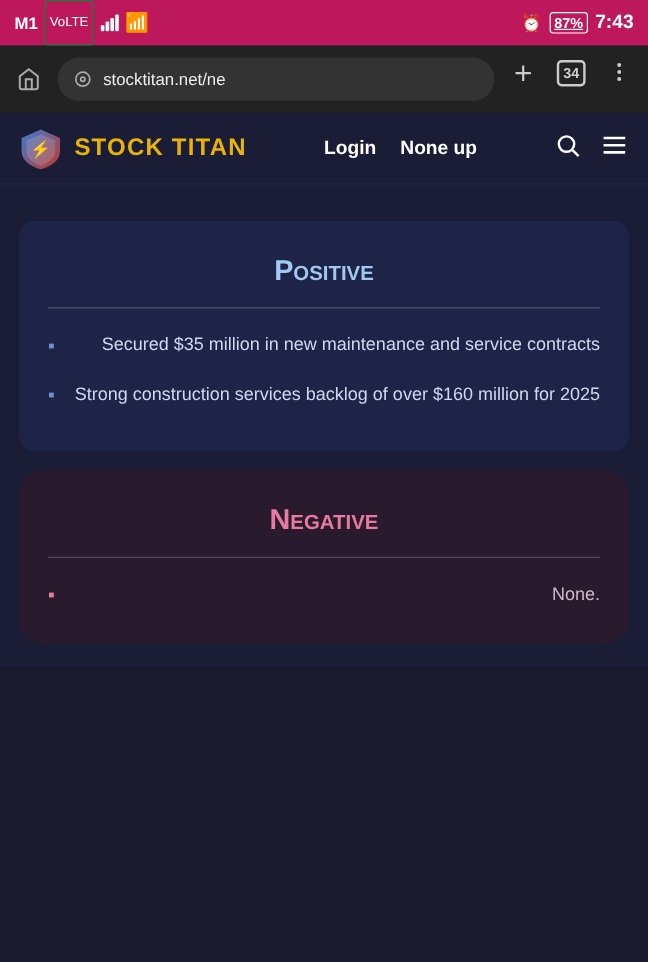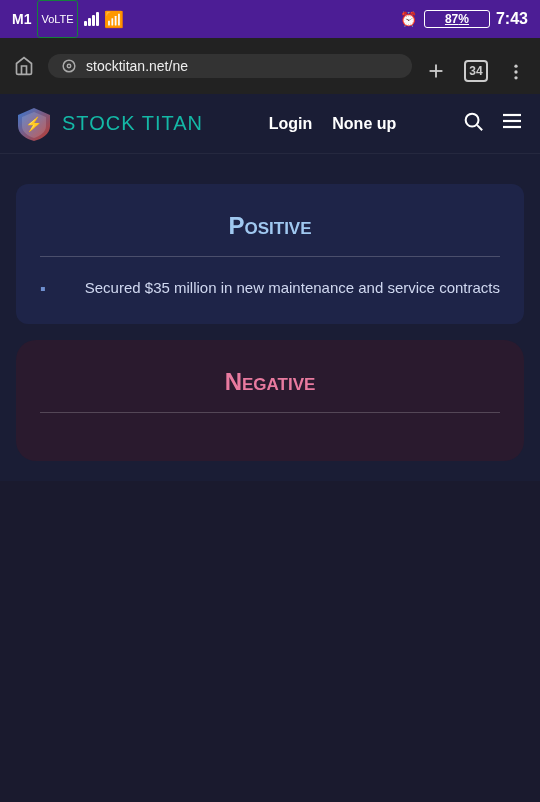--- a/index.html
+++ b/index.html
@@ -8,21 +8,21 @@
     body {
       width: 540px;
       min-height: 802px;
       background: #1a1a2e;
       font-family: -apple-system, BlinkMacSystemFont, 'Segoe UI', Arial, sans-serif;
       overflow-x: hidden;
     }
 
     
     .status-bar {
-      background: #4c1d95;
+      background: #be185d;
       height: 38px;
       display: flex;
       align-items: center;
       justify-content: space-between;
       padding: 0 12px;
       color: #fff;
       font-size: 14px;
       font-weight: 600;
       gap: 44px;
     }
@@ -40,39 +40,39 @@
     }
     .browser-home-btn {
       width: 32px; height: 32px;
       display: flex; align-items: center; justify-content: center;
       color: #aaa; font-size: 20px;
     }
     .browser-url-bar {
       flex: 1;
       background: #333;
       border-radius: 20px;
-      height: 24px;
+      height: 36px;
       display: flex;
       align-items: center;
       padding: 0 12px;
       gap: 8px;
       color: #eee;
       font-size: 14px;
     }
     .browser-url-icon {
       width: 18px; height: 18px;
       display: flex; align-items: center; justify-content: center;
       color: #aaa; font-size: 13px;
     }
     .browser-actions {
       display: flex; align-items: center; gap: 8px;
     }
     .browser-action-btn {
       width: 32px; height: 32px;
-      display: flex; align-items: flex-end; justify-content: center;
+      display: flex; align-items: flex-start; justify-content: center;
       color: #ccc; font-size: 18px;
       position: relative;
     }
     .tab-count-badge {
       background: transparent;
       border: 2px solid #ccc;
       border-radius: 4px;
       width: 24px; height: 22px;
       display: flex; align-items: center; justify-content: center;
       font-size: 12px; font-weight: bold; color: #ccc;
@@ -88,23 +88,23 @@
       justify-content: space-between;
       border-bottom: 1px solid rgba(255,255,255,0.05);
     }
     .nav-logo {
       display: flex; align-items: center; gap: 10px;
     }
     .logo-icon {
       width: 36px; height: 36px;
     }
     .logo-text {
-      color: #14b8a6;
+      color: #eab308;
       font-size: 20px;
-      font-weight: 400;
+      font-weight: 700;
       letter-spacing: 1px;
       text-transform: uppercase;
     }
     .nav-links {
       display: flex; align-items: center; gap: 20px;
     }
     .nav-link {
       color: #fff;
       font-size: 16px;
       font-weight: 700;
@@ -128,21 +128,21 @@
     
     .main-content {
       padding: 0 16px 20px 16px;
       background: #1a1d35;
     }
 
     
     .card-positive {
       background: #1e2448;
       border-radius: 12px;
-      padding: 28px 24px 24px 24px;
+      padding: 28px 24px 36px 24px;
       margin-bottom: 16px;
     }
     .card-title {
       text-align: center;
       font-size: 24px;
       font-weight: 700;
       font-variant: small-caps;
       margin-bottom: 16px;
     }
     .card-positive .card-title {
@@ -205,21 +205,21 @@
       <span style="width:3px;height:8px;background:#fff;border-radius:1px;"></span>
       <span style="width:3px;height:11px;background:#fff;border-radius:1px;"></span>
       <span style="width:3px;height:14px;background:#fff;border-radius:1px;"></span>
     </span>
 
     <span style="font-size:16px;">📶</span>
   </div>
   <div class="status-right">
     <span style="font-size:14px;">⏰</span>
     <span style="display:flex;align-items:center;gap:2px;">
-      <span style="border:1.5px solid #fff;border-radius:3px;padding:1px 20px;font-size:12px;text-decoration:underline;">
+      <span style="border:1.5px solid #fff;border-radius:3px;padding:1px 3px;font-size:12px;text-decoration:underline;">
         <span>87</span>%
       </span>
     </span>
     <span style="font-size:16px;font-weight:700;text-align:right;">7:43</span>
   </div>
 </div>
 
 <div class="browser-bar">
   <div class="browser-home-btn">
     <svg width="20" height="20" viewBox="0 0 24 24" fill="none" stroke="#aaa" stroke-width="2">
@@ -297,23 +297,27 @@
 
 <div class="main-content">
 
   <div class="card-positive">
     <div class="card-title">
       <span>Positive</span>
     </div>
     <hr class="card-divider">
     <ul class="card-list">
       <li>Secured $35 million in new maintenance and service contracts</li>
+      <li>Strong construction services backlog of over $160 million for 2025</li>
     </ul>
   </div>
 
   <div class="card-negative">
     <div class="card-title">
       <span>Negative</span>
     </div>
     <hr class="card-divider">
+    <ul class="card-list">
+      <li>None.</li>
+    </ul>
   </div>
 
 </div>
 
 </body></html>

